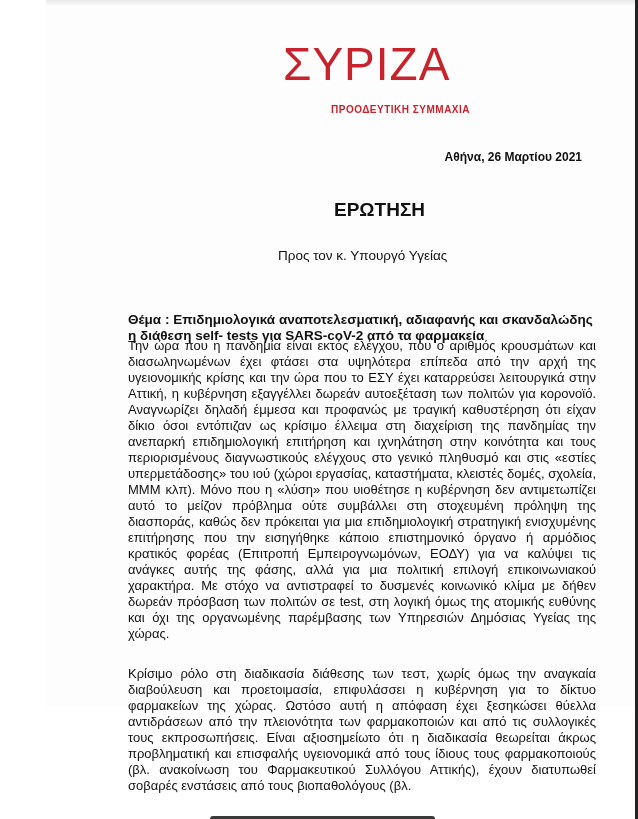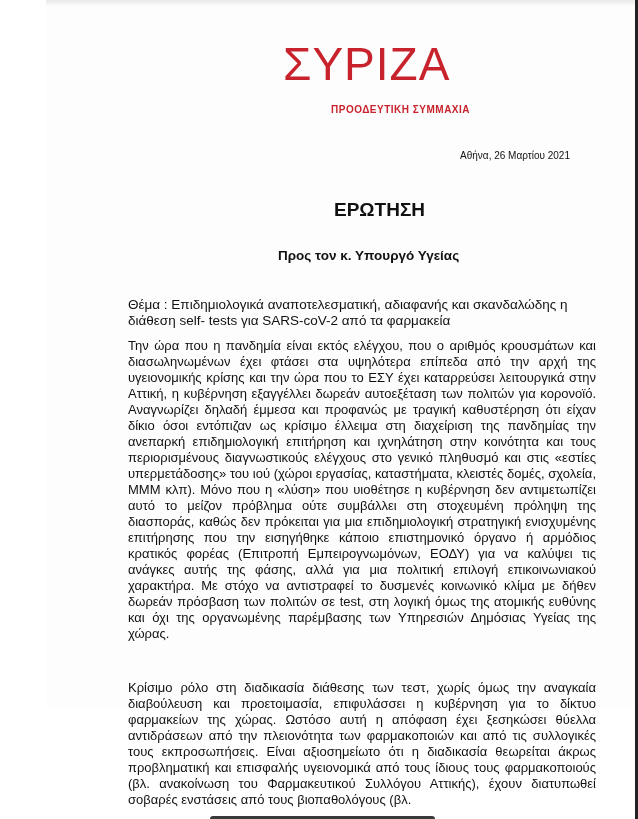--- a/index.html
+++ b/index.html
@@ -3,27 +3,27 @@
 <meta charset="utf-8">
 <style>
   html, body { margin:0; padding:0; }
   body { width:638px; height:819px; overflow:hidden; background:#fff; position:relative; font-family:"Liberation Sans", sans-serif; color:#111; }
   .page { position:absolute; left:0; top:0; width:636px; height:707px; background:#fdfdfd;margin-left:46px; }
   .topshade { position:absolute; left:0; top:0; width:636px; height:6px; background:linear-gradient(#e8e8e8,#fdfdfd); }
   .rightbar { position:absolute; right:0; top:0; width:3px; height:819px; background:#222; }
   .logo { position:absolute; left:237px; top:38px; width:170px; height:70px; }
   .logo-text { position:absolute; left:0; top:0; font-size:46px; color:#c8232c; letter-spacing:1px; font-weight:normal; line-height:52px; }
   .logo-sub { position:absolute; left:20px; top:66px; font-size:10px; font-weight:bold; color:#c8232c; letter-spacing:0.5px; white-space:nowrap;padding-left:28px; }
-  .date { position:absolute; right:112px; top:150px; font-size:10px; font-weight:normal; }
+  .date { position:absolute; right:100px; top:150px; font-size:12px; font-weight:bold; }
   .heading { position:absolute; left:288px; top:199px; font-size:19px; font-weight:bold; }
-  .to { position:absolute; left:232px; top:248px; font-size:13.5px; font-weight:bold; }
-  .subject { position:absolute; left:82px; top:297px; width:470px; font-size:13.5px; font-weight:normal; line-height:16px; }
+  .to { position:absolute; left:232px; top:248px; font-size:13.5px; font-weight:normal; }
+  .subject { position:absolute; left:82px; top:312px; width:470px; font-size:13.5px; font-weight:bold; line-height:16px; }
   .para { position:absolute; left:82px; width:468px; font-size:13px; line-height:16px; text-align:justify; }
   .p1 { top:338px; }
-  .p2 { top:680px; }
+  .p2 { top:666px; }
   .toolbar { position:absolute; left:210px; top:816px; width:225px; height:6px; background:#3a3a3a; border-radius:3px 3px 0 0; }
 </style>
 </head>
 <body>
 
 <div class="page">
   <div class="topshade"></div>
 
   <div class="logo">
     <div class="logo-text">ΣΥΡΙΖΑ</div>

